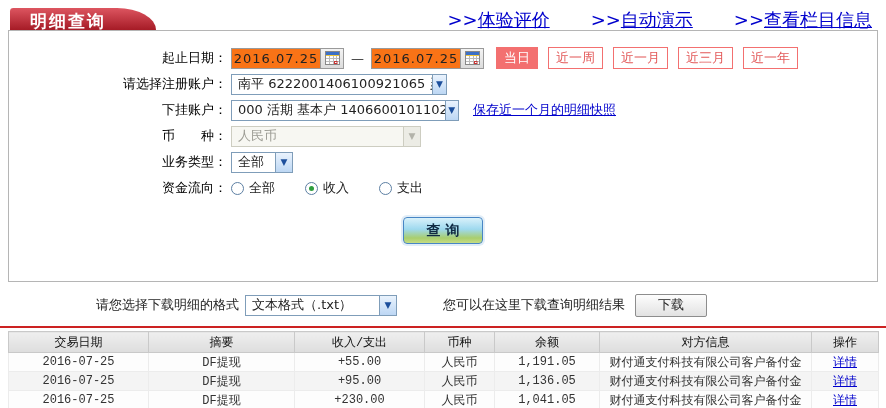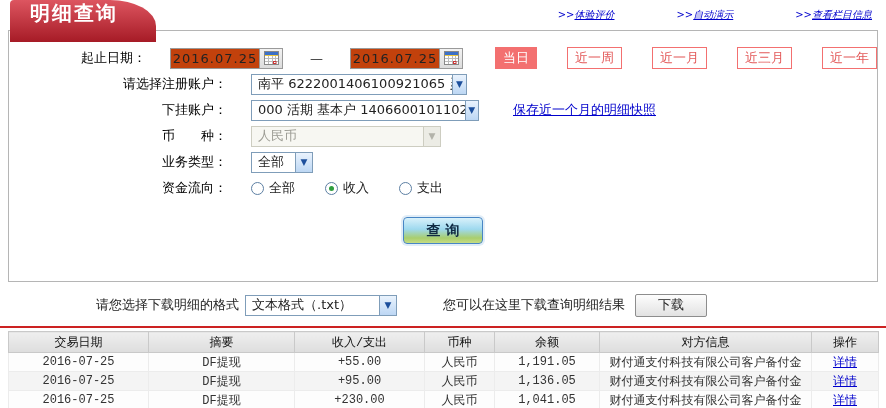--- a/index.html
+++ b/index.html
@@ -1,33 +1,33 @@
 <!DOCTYPE html>
 <html style="--tab-red-light: #dd5560; --tab-red-dark: #a61b26; --quick-red: #f37070; --link-blue: #0000cc; --amount-red: #cc0000; --divider-red: #cc2222; --select-border: #7f9db9;"><head>
 <meta charset="utf-8">
 <style>
   * { margin:0; padding:0; box-sizing:border-box; }
   html,body { width:886px; height:408px; overflow:hidden; background:#fff;
     font-family:"DejaVu Sans","Liberation Sans",sans-serif; font-size:13px; color:#222; }
 
   
   .topbar { position:relative; height:30px; }
-  .tab { position:absolute; left:10px; top:0; width:146px; height:42px;
+  .tab { position:absolute; left:10px; top:8px; width:146px; height:22px;
     background:linear-gradient(180deg,var(--tab-red-light,#dd5560),var(--tab-red-dark,#a61b26));
     border-radius:4px 46px 0 0 / 4px 26px 0 0;
-    color:#fff; font-weight:bold; font-size:20px; line-height:26px; padding-left:20px; letter-spacing:2px; }
+    color:#fff; font-weight:bold; font-size:17px; line-height:26px; padding-left:20px; letter-spacing:2px; }
   .toplinks { position:absolute; right:14px; top:8px; display:flex; }
-  .toplink { margin-left:62px; color:var(--link-blue,#0000cc); font-size:10px; cursor:pointer; white-space:nowrap;font-style:italic; }
+  .toplink { margin-left:41px; color:var(--link-blue,#0000cc); font-size:18px; cursor:pointer; white-space:nowrap; }
   .toplink .lbl { text-decoration:underline; }
 
   
   .panel { margin:0 8px; height:252px; border:1px solid #b5b5b5; background:#fff; padding-top:14px; }
-  .frow { display:flex; align-items:center; height:26px;gap:20px; }
+  .frow { display:flex; align-items:center; height:26px; }
   .flabel { width:222px; text-align:right; padding-right:4px; color:#000; }
-  .datebox { display:inline-flex; align-items:center; height:21px; border:1px solid #9a9a9a; background:#c2410c; }
+  .datebox { display:inline-flex; align-items:center; height:21px; border:1px solid #9a9a9a; background:#f97316; }
   .datebox .dtxt { width:88px; text-align:center; letter-spacing:1px; font-size:13px; }
   .datebox .calbtn { width:23px; height:100%; background:linear-gradient(#f3f3f3,#dcdcdc);
     border-left:1px solid #9a9a9a; display:flex; align-items:center; justify-content:center; cursor:pointer; }
   .dash { margin:0 7px; color:#333; }
   .qbtn { margin-left:10px; height:22px; padding:0 7px; font-size:13px; line-height:20px;
     border:1px solid var(--quick-red,#f37070); color:#e35a5a; background:#fff; cursor:pointer; white-space:nowrap; }
   .qbtn.active { background:var(--quick-red,#f37070); color:#fff; }
   .qbtn:first-of-type { margin-left:12px; }
 
   .sel { display:inline-flex; align-items:center; height:21px; border:1px solid var(--select-border,#7f9db9);

